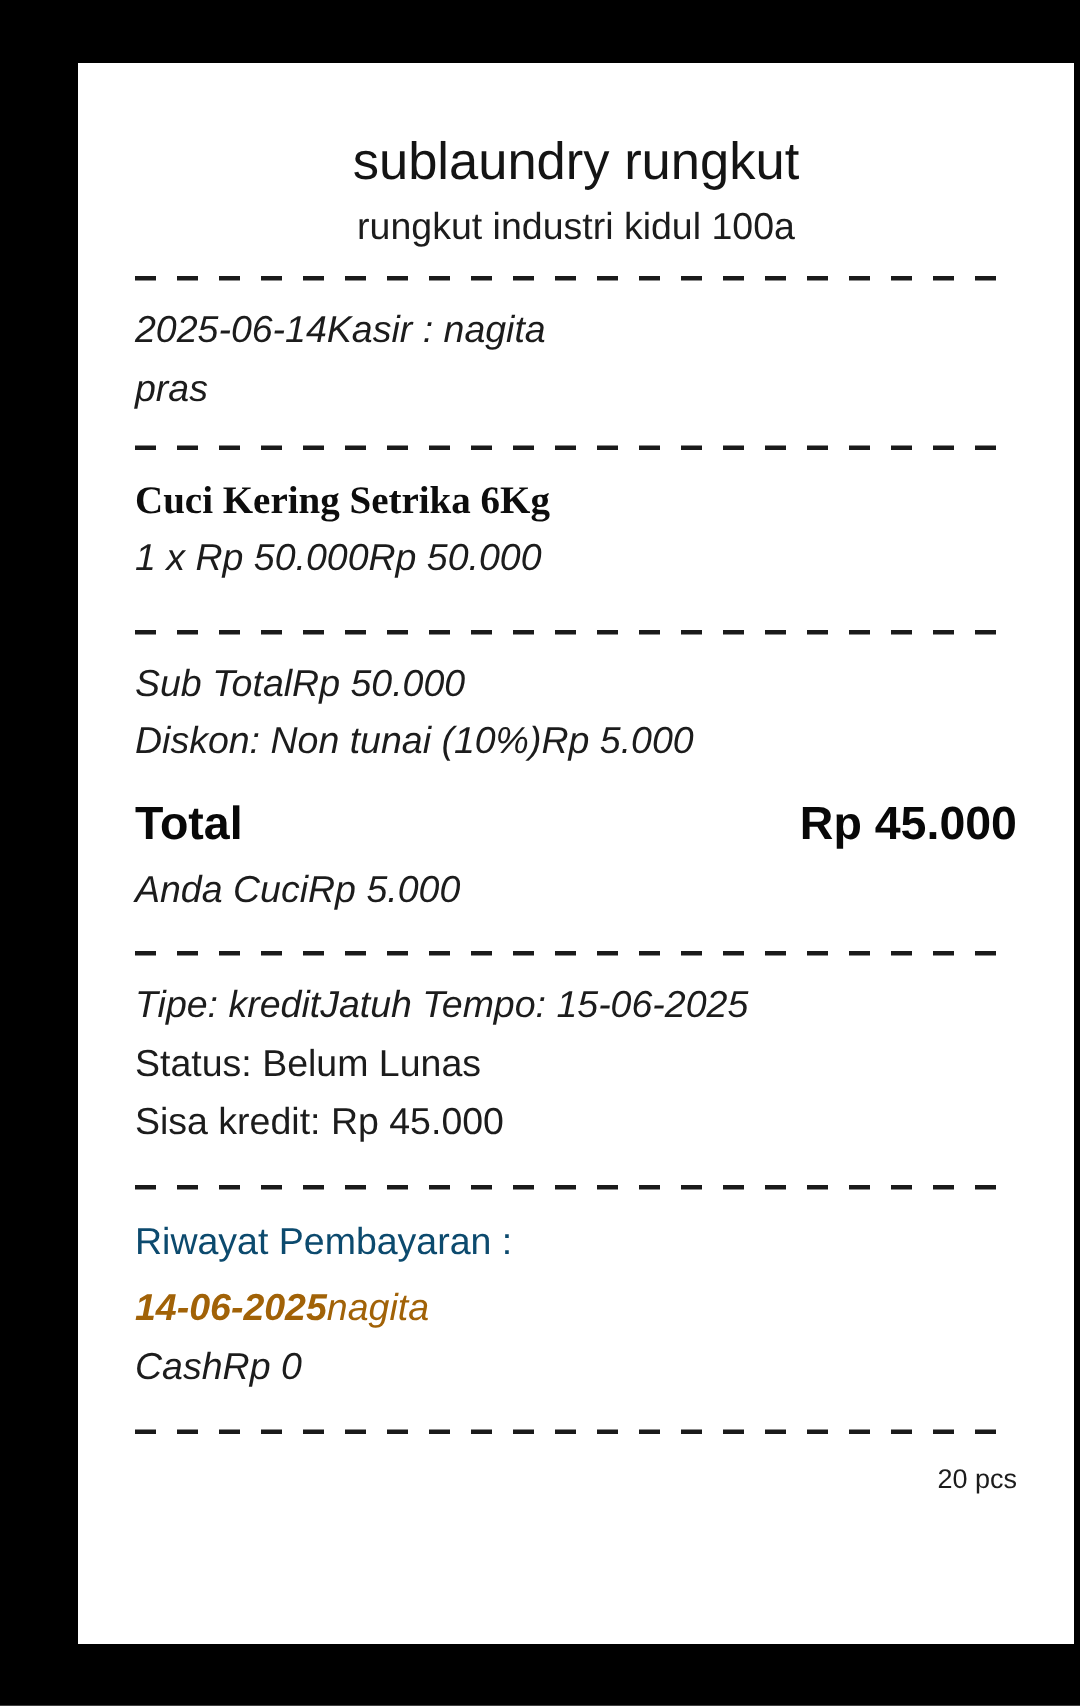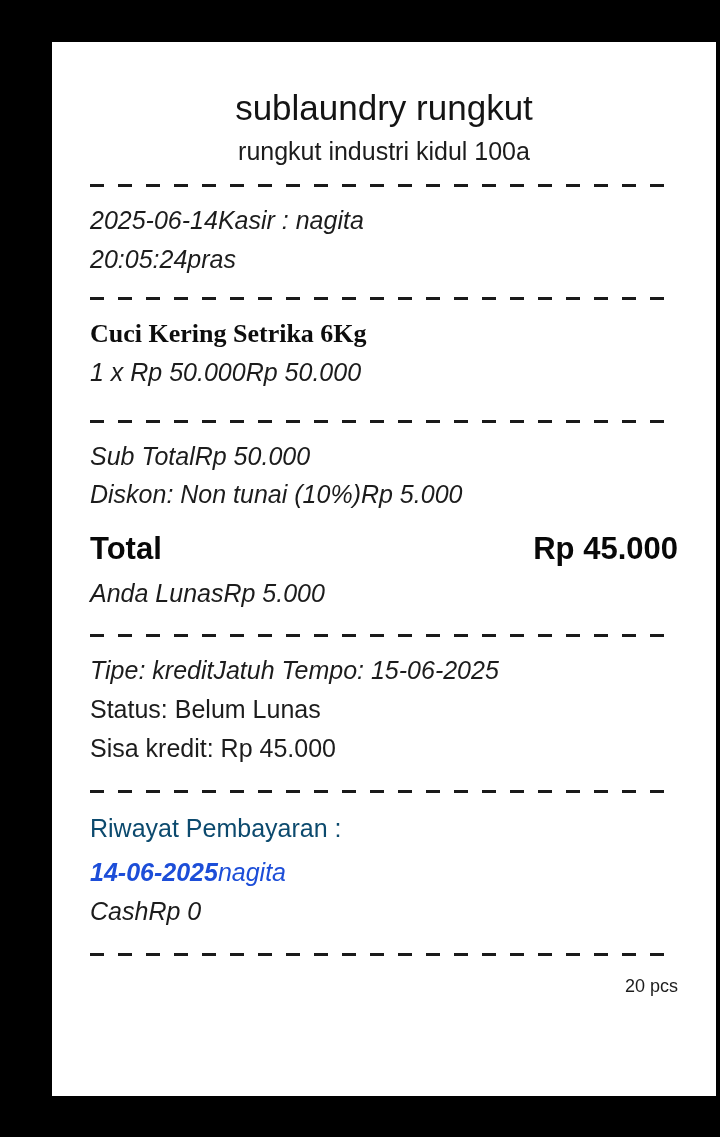--- a/index.html
+++ b/index.html
@@ -85,21 +85,21 @@
   .row {
     display: flex;
     align-items: baseline;
     font-size: 25px;
     color: #1c1c1c;
     line-height: 1.55;
     font-style: italic;
   }
   .row.bold, .bold {
     font-weight: bold;
-    color: #1d4ed8;
+    color: #a16207;
   }
   .line {
     font-size: 25px;
     color: #1c1c1c;
     line-height: 1.55;
   }
   .item-name {
     font-size: 26px;
     font-weight: bold;
     color: #0d0d0d;
@@ -144,21 +144,20 @@
     <div class="store-addr">rungkut industri kidul 100a</div>
 
     <div class="divider"></div>
 
     <div class="section">
       <div class="row">
         <span>2025-06-14</span>
         <span>Kasir : nagita</span>
       </div>
       <div class="row">
-        <span>20:05:24</span>
         <span>pras</span>
       </div>
     </div>
 
     <div class="divider"></div>
 
     <div class="section">
       <div class="item-name">Cuci Kering Setrika 6Kg</div>
       <div class="row">
         <span>1 x Rp 50.000</span>
@@ -178,21 +177,21 @@
         <span>Diskon: Non tunai (10%)</span>
         <span>Rp 5.000</span>
       </div>
 
       <div class="total-row">
         <span>Total</span>
         <span>Rp 45.000</span>
       </div>
 
       <div class="row">
-        <span>Anda Lunas</span>
+        <span>Anda Cuci</span>
         <span>Rp 5.000</span>
       </div>
     </div>
 
     <div class="gap-xs"></div>
     <div class="divider"></div>
 
     <div class="section">
       <div class="row">
         <span>Tipe: kredit</span>

